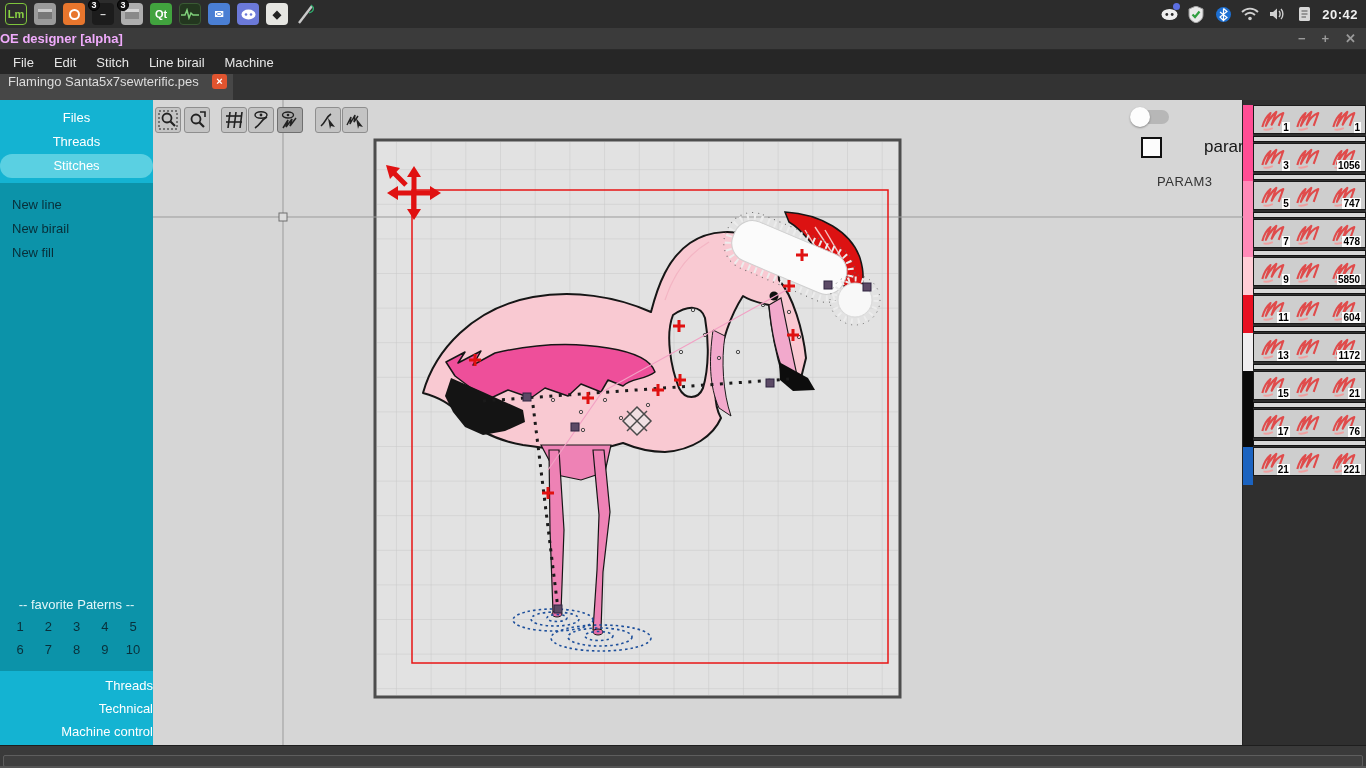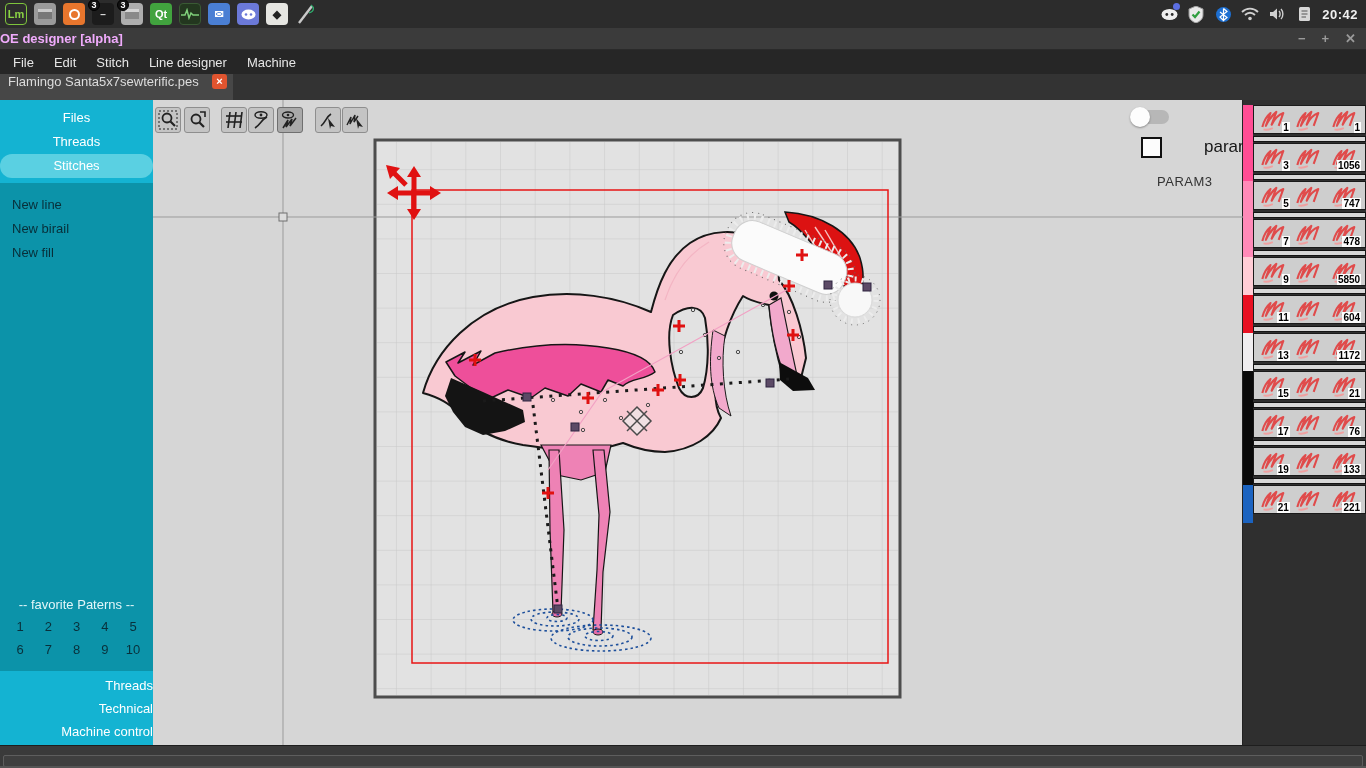--- a/index.html
+++ b/index.html
@@ -175,21 +175,21 @@
       <span class="winbtn">−</span>
       <span class="winbtn">+</span>
       <span class="winbtn">✕</span>
     </div>
   </div>
 
   <div id="menubar">
     <span class="menuitem">File</span>
     <span class="menuitem">Edit</span>
     <span class="menuitem">Stitch</span>
-    <span class="menuitem">Line designer</span>
+    <span class="menuitem">Line birail</span>
     <span class="menuitem">Machine</span>
   </div>
 
   <div id="tabbar">
     <div id="tab">
       <span id="tablabel">Flamingo Santa5x7sewterific.pes</span>
       <span id="tabclose">×</span>
     </div>
   </div>
 
@@ -599,35 +599,20 @@
             <span class="sqwrap"><svg>
                 <use href="#squig"></use>
               </svg></span>
             <span class="sqwrap"><svg>
                 <use href="#squig"></use>
               </svg><span class="chip">76</span></span>
           </div>
           <div class="tsep"></div>
         </div>
       <div class="trow">
-          <div class="strip" style="background: rgb(10, 10, 10);"></div>
-          <div class="tcontent">
-            <span class="sqwrap"><svg>
-                <use href="#squig"></use>
-              </svg><span class="chip">19</span></span>
-            <span class="sqwrap"><svg>
-                <use href="#squig"></use>
-              </svg></span>
-            <span class="sqwrap"><svg>
-                <use href="#squig"></use>
-              </svg><span class="chip">133</span></span>
-          </div>
-          <div class="tsep"></div>
-        </div>
-      <div class="trow">
           <div class="strip" style="background: rgb(27, 99, 192);"></div>
           <div class="tcontent">
             <span class="sqwrap"><svg>
                 <use href="#squig"></use>
               </svg><span class="chip">21</span></span>
             <span class="sqwrap"><svg>
                 <use href="#squig"></use>
               </svg></span>
             <span class="sqwrap"><svg>
                 <use href="#squig"></use>

